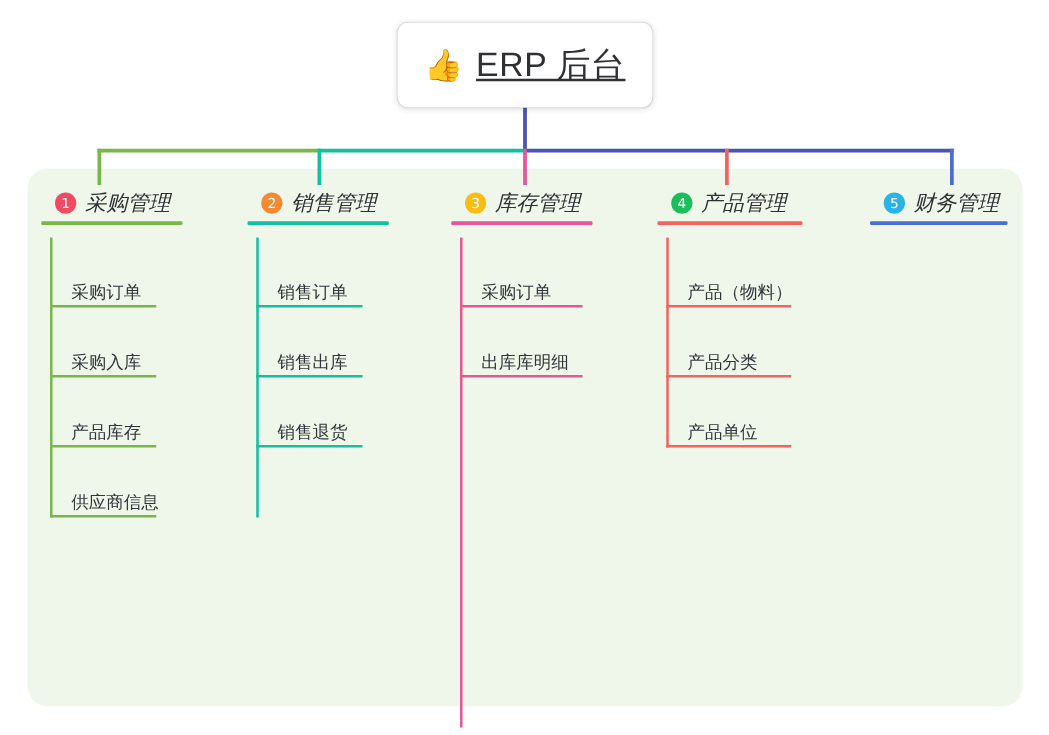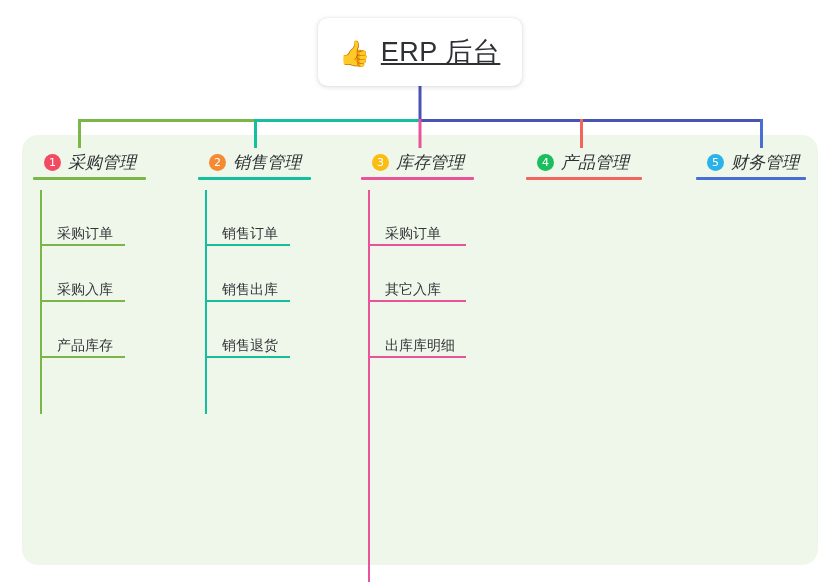--- a/index.html
+++ b/index.html
@@ -178,20 +178,24 @@
           <span class="leaf-rule" style="background: rgb(122, 182, 72); width: 85px;"></span>
         </div>
         <div class="leaf">
           <span class="leaf-label">采购入库</span>
           <span class="leaf-rule" style="background: rgb(122, 182, 72); width: 85px;"></span>
         </div>
         <div class="leaf">
           <span class="leaf-label">产品库存</span>
           <span class="leaf-rule" style="background: rgb(122, 182, 72); width: 85px;"></span>
         </div>
+        <div class="leaf">
+          <span class="leaf-label">供应商信息</span>
+          <span class="leaf-rule" style="background: rgb(122, 182, 72); width: 85px;"></span>
+        </div>
       </div>
     </div>
     <div class="column" style="left: 198px;">
       <div class="col-head">
         <span class="badge" style="background: rgb(245, 138, 51);">2</span>
         <span class="head-label">销售管理</span>
         <span class="head-rule" style="background: rgb(20, 191, 160); width: 113px;"></span>
       </div>
       <div class="leaves">
         <span class="stem" style="background: rgb(20, 191, 160); height: 224px;"></span>
@@ -215,35 +219,46 @@
         <span class="head-label">库存管理</span>
         <span class="head-rule" style="background: rgb(232, 83, 154); width: 113px;"></span>
       </div>
       <div class="leaves">
         <span class="stem" style="background: rgb(232, 83, 154); height: 392px;"></span>
         <div class="leaf">
           <span class="leaf-label">采购订单</span>
           <span class="leaf-rule" style="background: rgb(232, 83, 154); width: 98px;"></span>
         </div>
         <div class="leaf">
-          <span class="leaf-label">其它入库</span>
-          <span class="leaf-rule" style="background: rgb(232, 83, 154); width: 98px;"></span>
-        </div>
-        <div class="leaf">
           <span class="leaf-label">出库库明细</span>
           <span class="leaf-rule" style="background: rgb(232, 83, 154); width: 98px;"></span>
         </div>
       </div>
     </div>
     <div class="column" style="left: 526px;">
       <div class="col-head">
         <span class="badge" style="background: rgb(27, 189, 92);">4</span>
         <span class="head-label">产品管理</span>
         <span class="head-rule" style="background: rgb(244, 100, 95); width: 116px;"></span>
       </div>
+      <div class="leaves">
+        <span class="stem" style="background: rgb(244, 100, 95); height: 168px;"></span>
+        <div class="leaf">
+          <span class="leaf-label">产品（物料）</span>
+          <span class="leaf-rule" style="background: rgb(244, 100, 95); width: 100px;"></span>
+        </div>
+        <div class="leaf">
+          <span class="leaf-label">产品分类</span>
+          <span class="leaf-rule" style="background: rgb(244, 100, 95); width: 100px;"></span>
+        </div>
+        <div class="leaf">
+          <span class="leaf-label">产品单位</span>
+          <span class="leaf-rule" style="background: rgb(244, 100, 95); width: 100px;"></span>
+        </div>
+      </div>
     </div>
     <div class="column" style="left: 696px;">
       <div class="col-head">
         <span class="badge" style="background: rgb(42, 179, 232);">5</span>
         <span class="head-label">财务管理</span>
         <span class="head-rule" style="background: rgb(74, 111, 212); width: 110px;"></span>
       </div>
     </div>
   </div>
 

